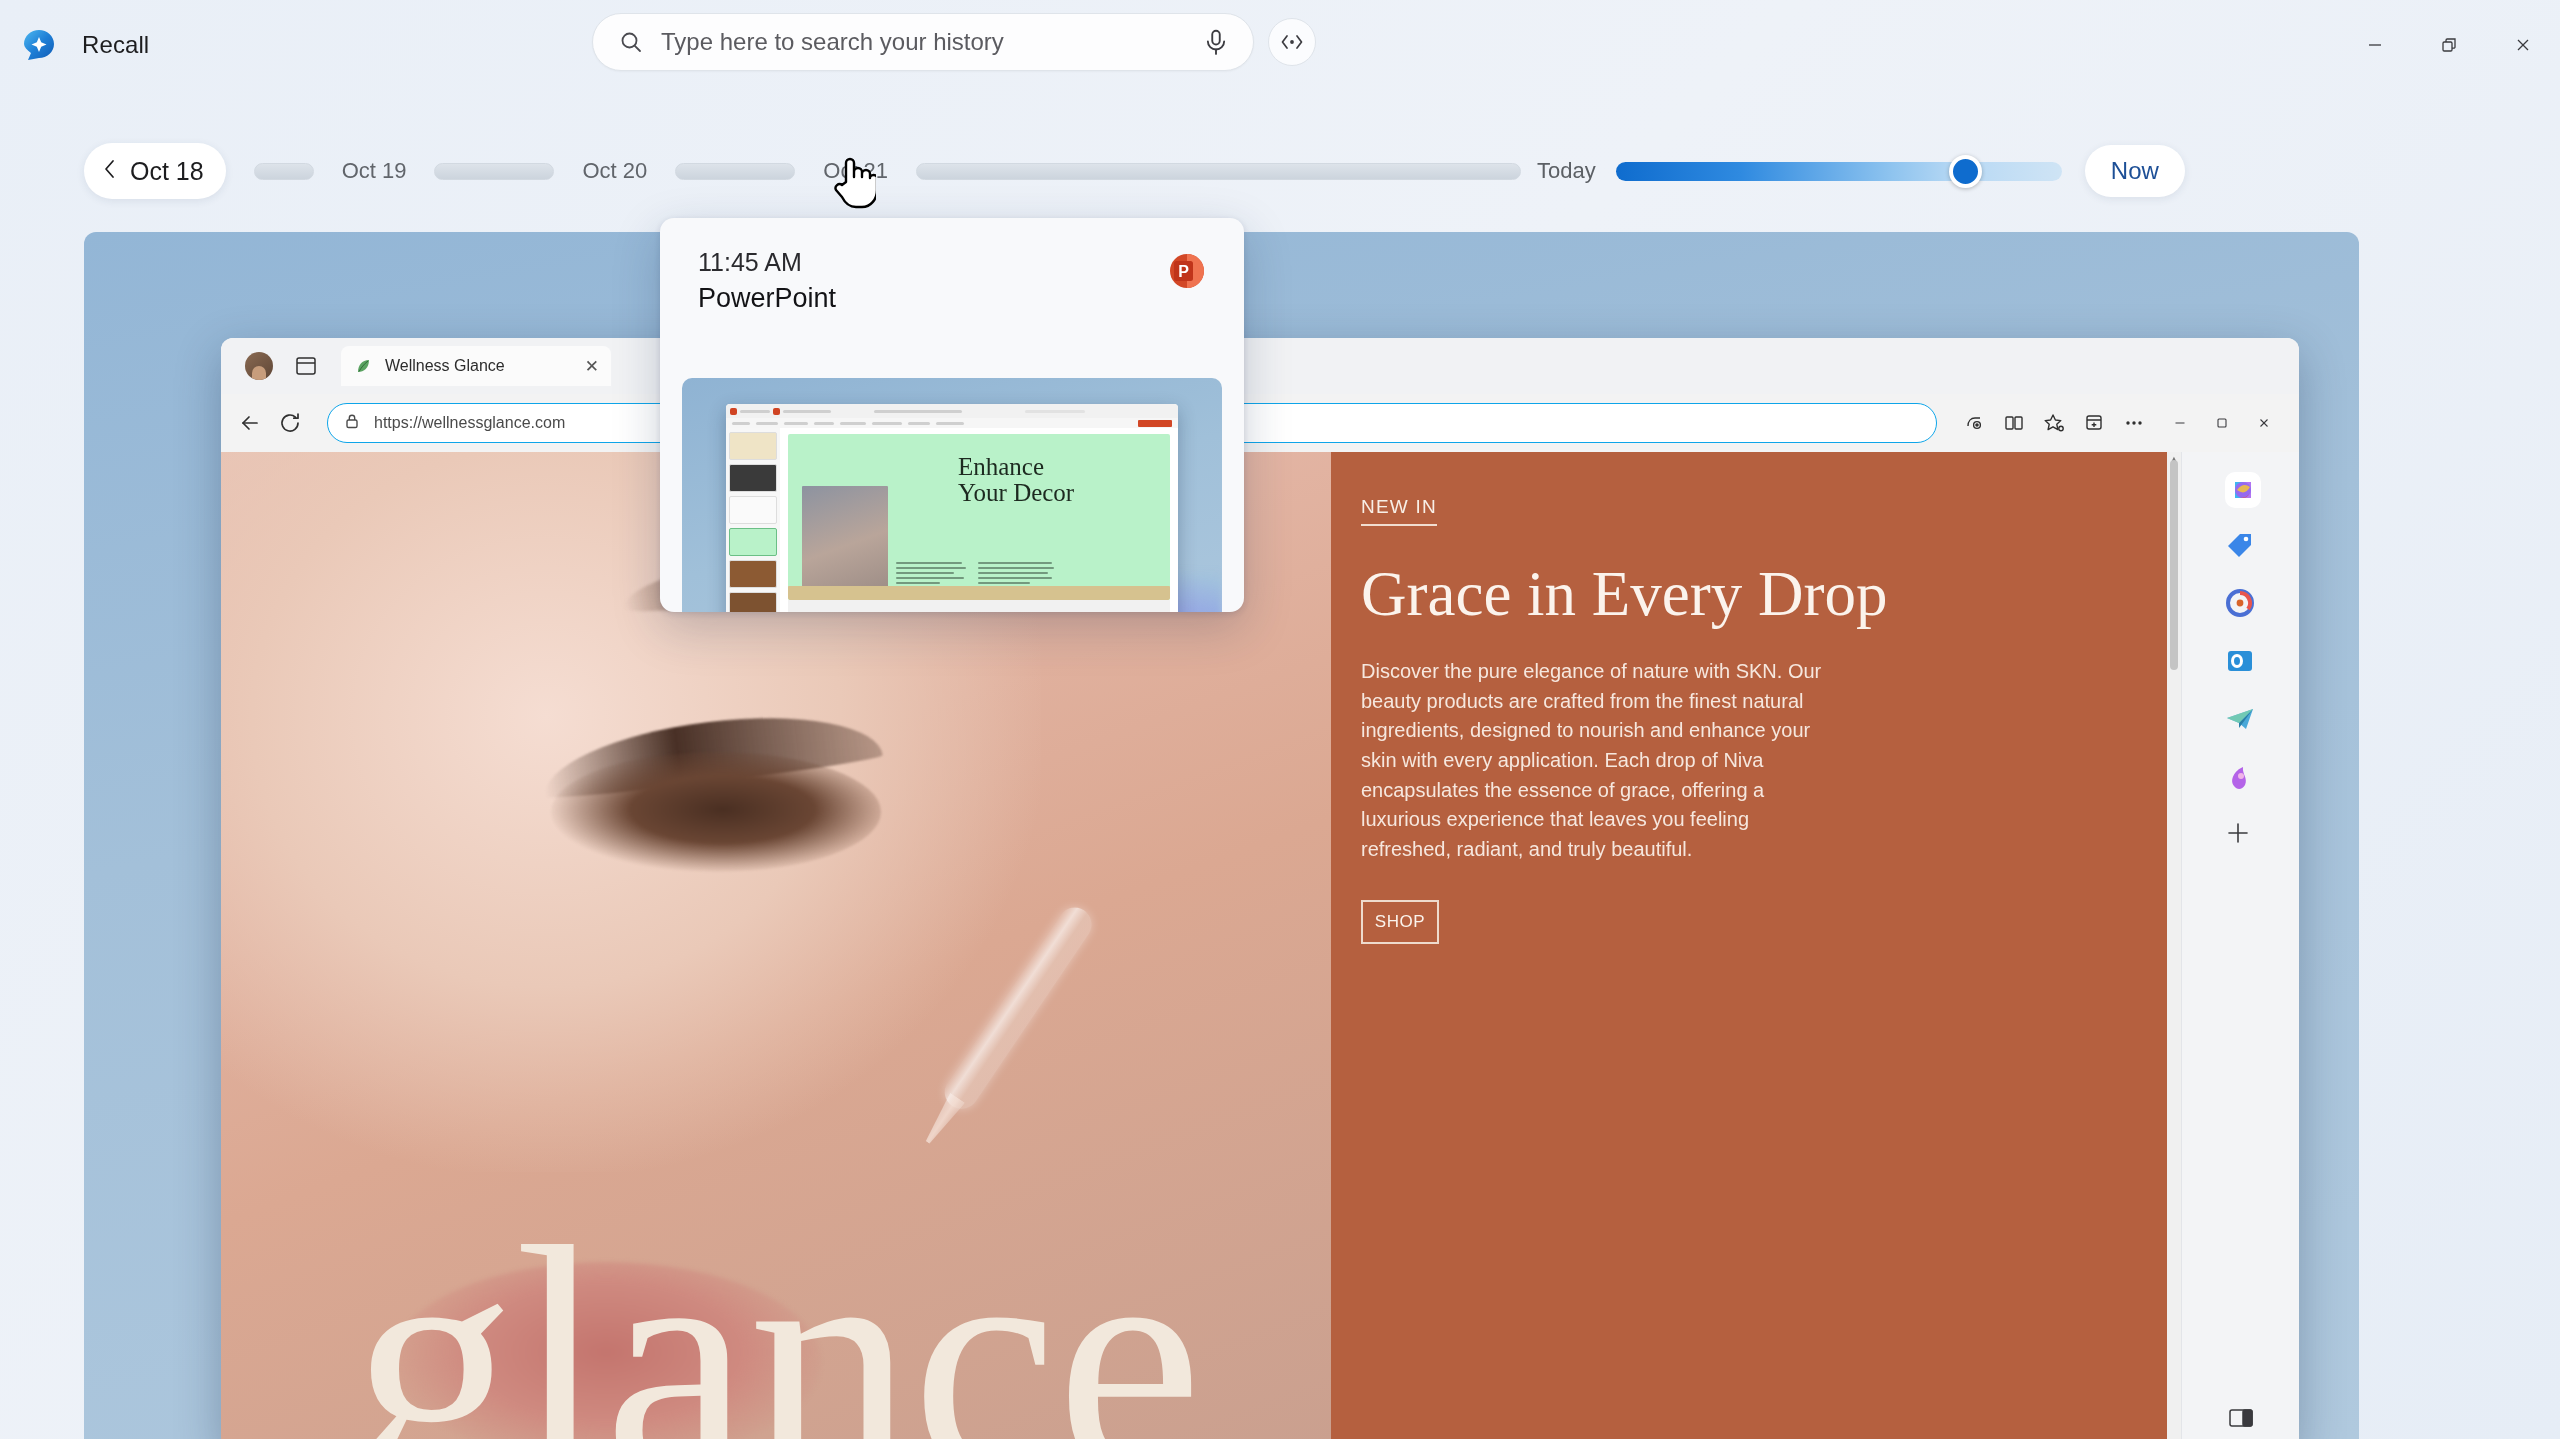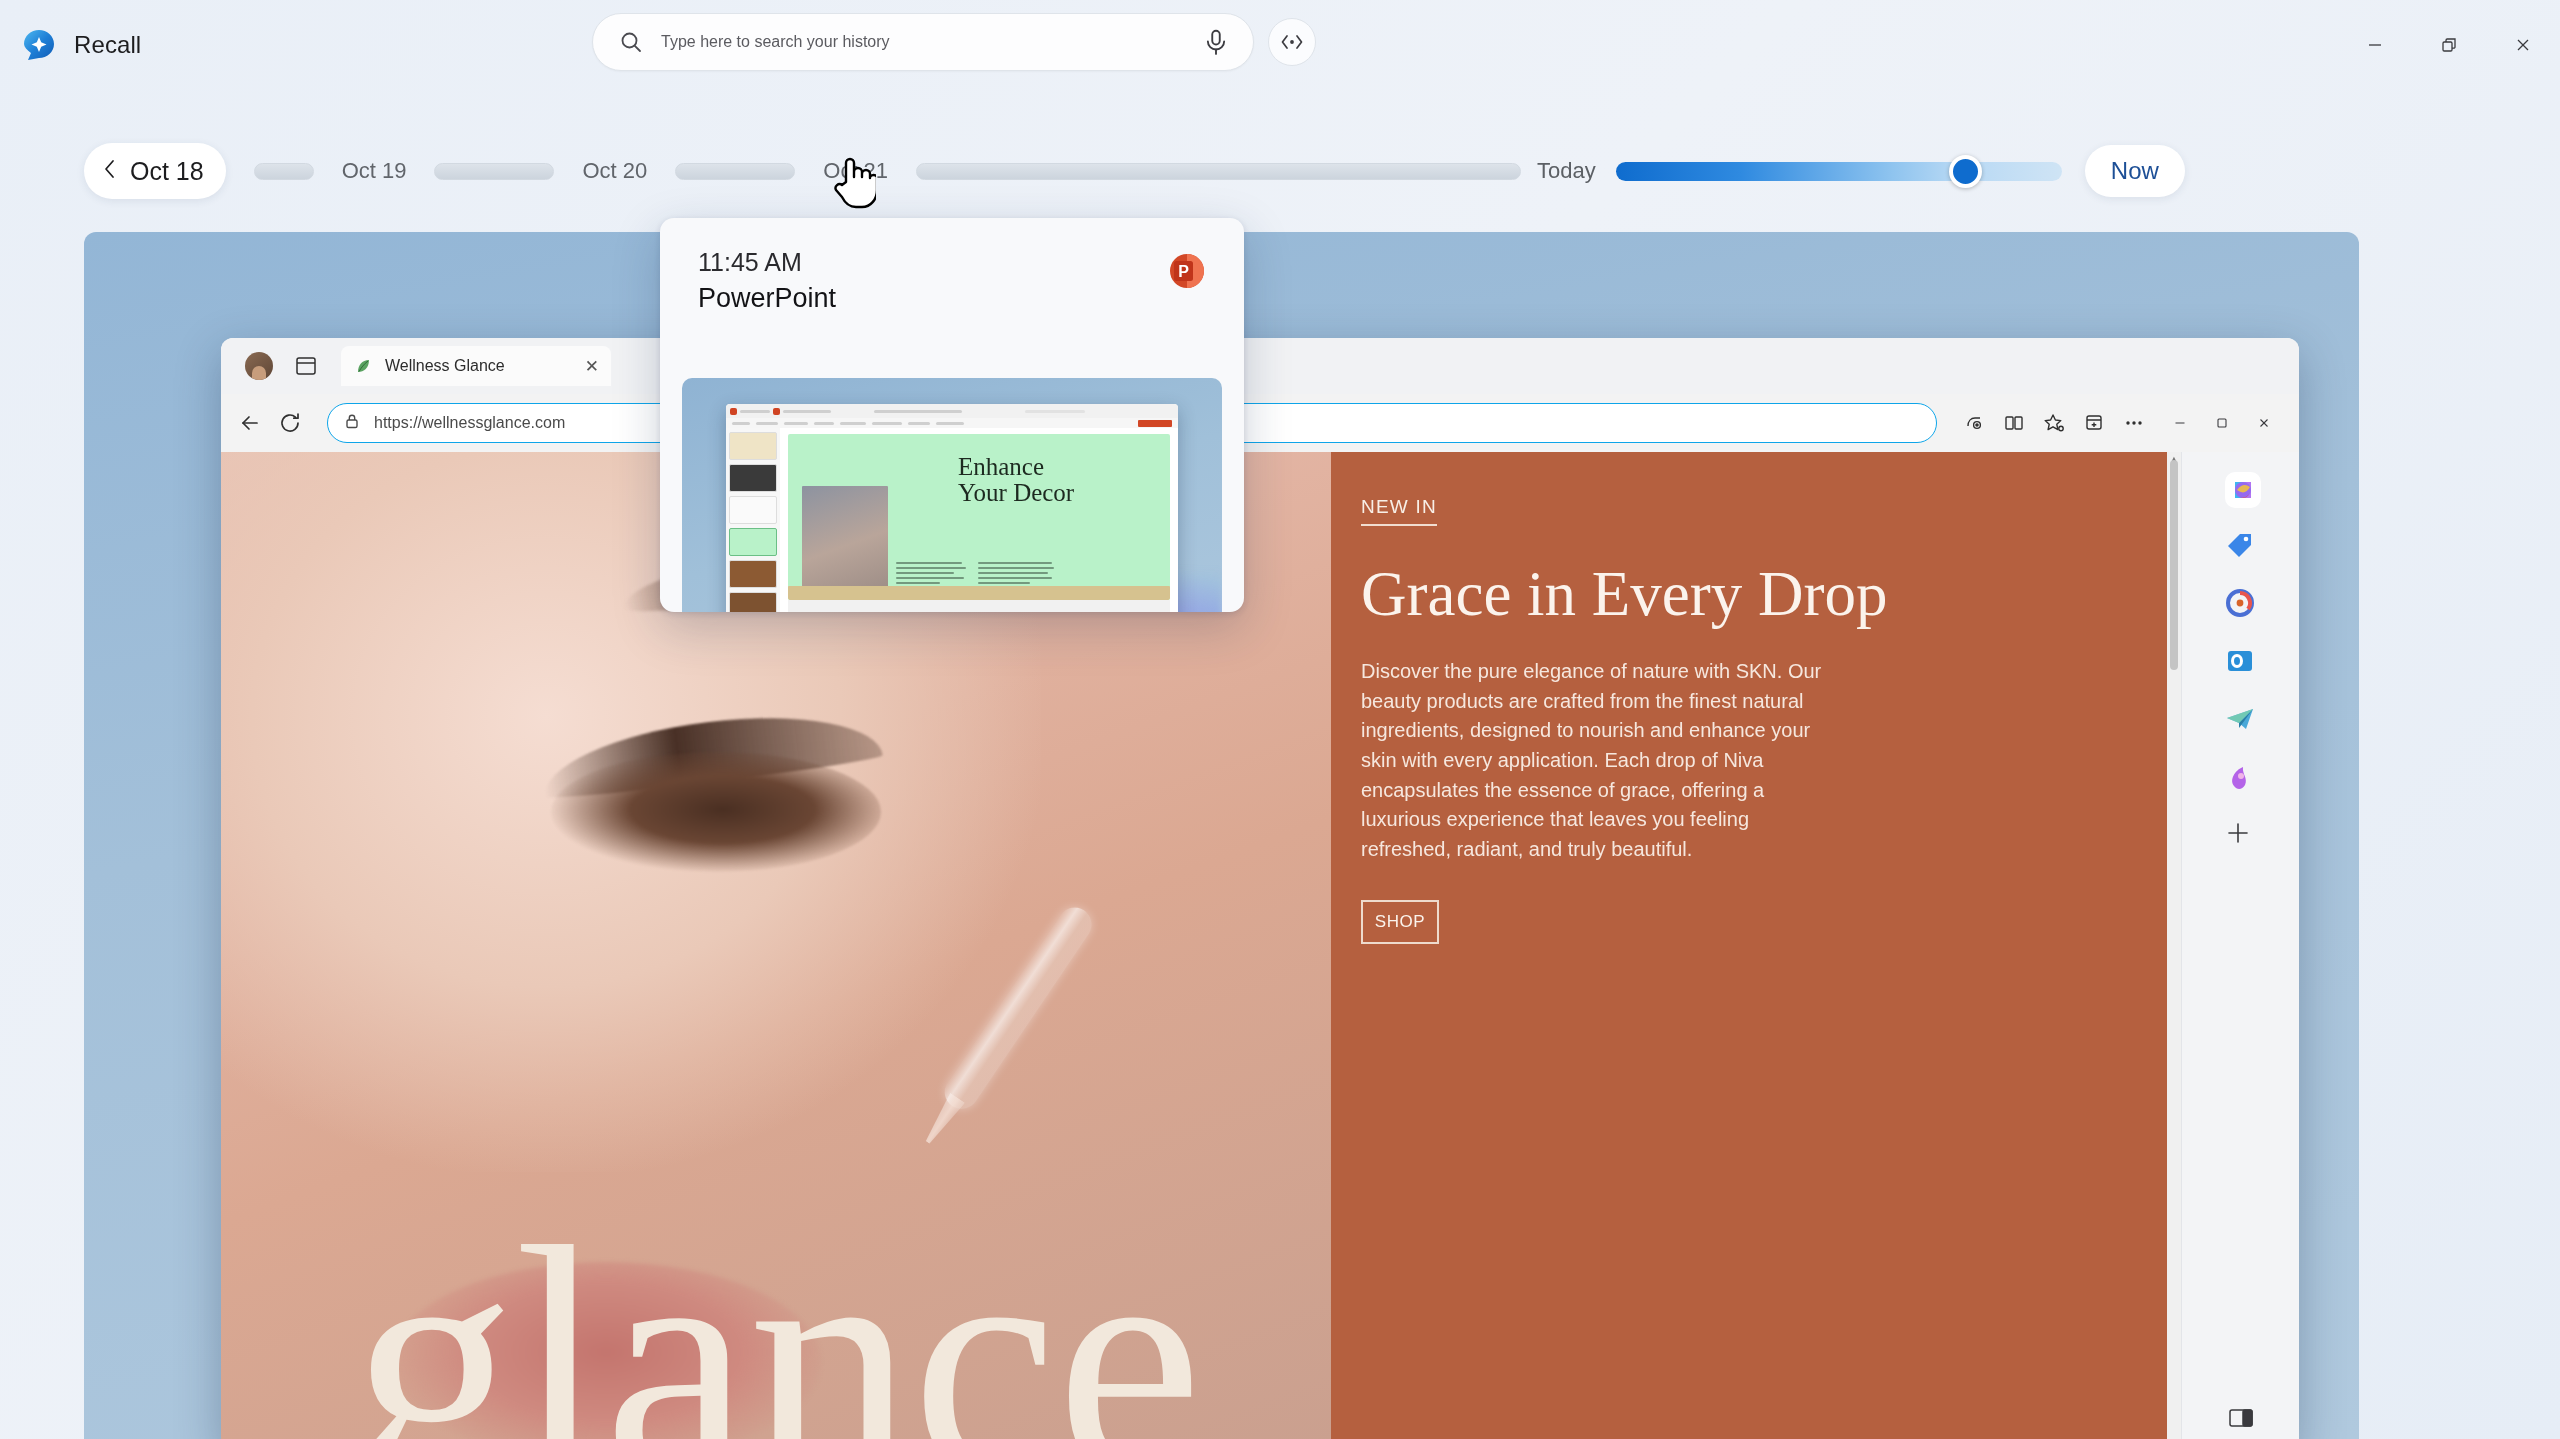--- a/index.html
+++ b/index.html
@@ -11,38 +11,38 @@
   #app {
     position:relative; width:2560px; height:1439px;
     background:linear-gradient(135deg,#e9eff7 0%,#eef2f8 45%,#e6edf6 100%);
   }
 
   
   .titlebar {
     position:absolute; top:0; left:0; width:2560px; height:90px;
     display:flex; align-items:center;
   }
-  .brand { display:flex; align-items:center; gap:18px; margin-left:22px; }
+  .brand { display:flex; align-items:center; gap:26px; margin-left:22px; }
   .recall-logo { width:34px; height:34px; position:relative; }
   .recall-title { font-size:24px; color:#1d1d1f; letter-spacing:.1px; }
 
   .searchwrap {
     position:absolute; left:592px; top:13px;
     display:flex; align-items:center; gap:14px;
   }
   .searchbar {
     width:662px; height:58px; border-radius:30px;
     background:#fdfdfe; border:1px solid #dfe4ea;
     display:flex; align-items:center; padding:0 22px 0 26px;
     box-shadow:0 1px 2px rgba(0,0,0,.035);
   }
   .search-icon { width:24px; height:24px; flex:none; margin-right:18px; }
   .search-input {
     flex:1; border:none; outline:none; background:transparent;
-    font-family:"Liberation Sans", sans-serif; font-size:16px; color:#3b82f6;
+    font-family:"Liberation Sans", sans-serif; font-size:24px; color:#3b82f6;
   }
   .search-input::placeholder { color:#5b5b60; }
   .mic-btn { width:30px; height:30px; flex:none; cursor:pointer; }
   .ctd-btn {
     width:48px; height:48px; border-radius:50%;
     border:1px solid #dfe4ea; background:#fbfcfe;
     display:flex; align-items:center; justify-content:center; cursor:pointer;
   }
 
   .wincontrols { position:absolute; right:0; top:0; height:90px; display:flex; }

